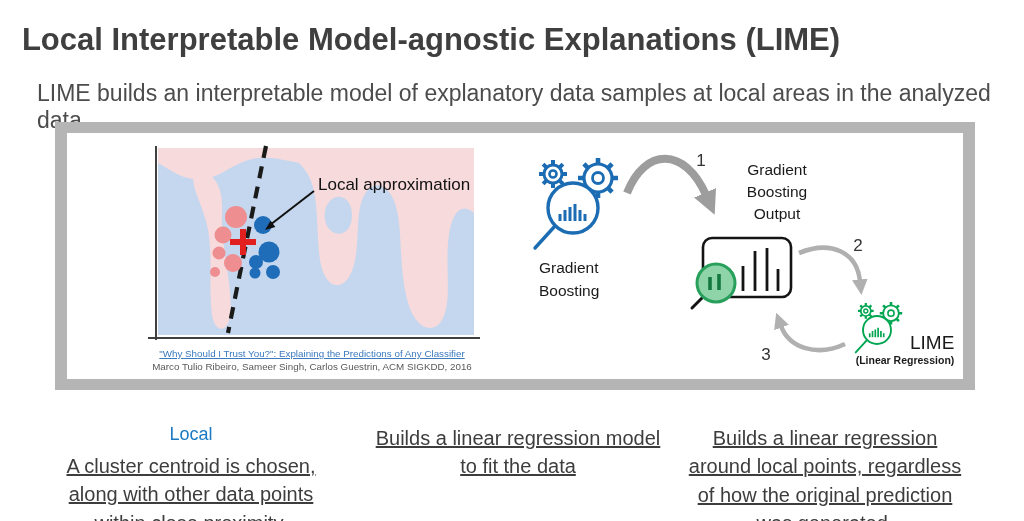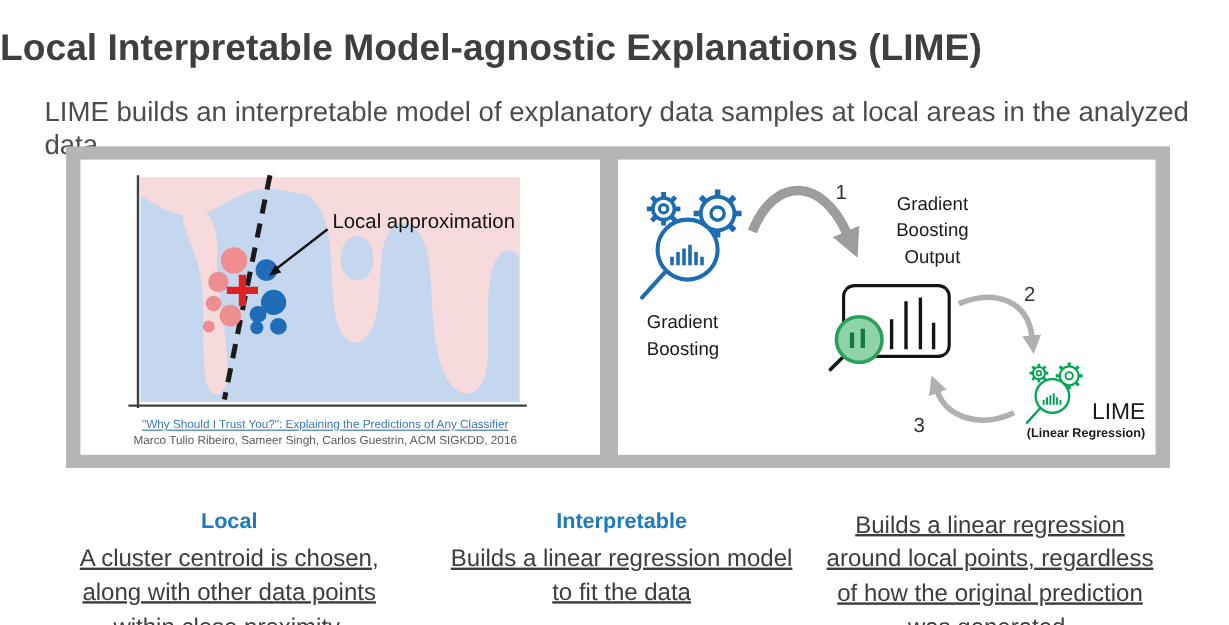--- a/index.html
+++ b/index.html
@@ -2,39 +2,39 @@
 <html><head>
 <meta charset="utf-8">
 <style>
   html,body { margin:0; padding:0; }
   body {
     width:1024px; height:521px; background:#ffffff; position:relative;
     overflow:hidden; font-family:"Liberation Sans", sans-serif;
   }
   .title {
     position:absolute; top:22px; left:0; width:862px; margin:0;
-    text-align:left; font-size:31px; font-weight:700; color:#3f3f3f;
+    text-align:center; font-size:31px; font-weight:700; color:#3f3f3f;
   }
   .subtitle {
     position:absolute; top:80px; left:37px; width:960px; margin:0;
     font-size:23px; color:#4c4c4c;
   }
   .frame {
     position:absolute; left:55px; top:122px; width:920px; height:268px;
     background:#b5b5b5;
   }
   .panel { position:absolute; top:11px; height:246px; background:#ffffff; }
-  .panel-left  { left:12px;  width:433px; }
+  .panel-left  { left:12px;  width:433px;padding-left:41px; }
   .panel-right { left:460px; width:448px; }
   .panel svg { display:block; width:100%; height:100%; }
   .icon-blue  { color:#1b6cb3; }
   .icon-green { color:#00a651; }
   .citation-link { cursor:pointer; }
   .col { position:absolute; top:424px; text-align:center; }
-  .col h3 { margin:0 0 7px 0; font-size:18px; font-weight:700; color:#1b7ac3; }
+  .col h3 { margin:0 0 7px 0; font-size:18px; font-weight:400; color:#1b7ac3; }
   .col p  { margin:0; font-size:20px; line-height:1.42; color:#3d3d3d;text-decoration:underline; }
   .col-1 { left:55px;  width:272px; }
   .col-2 { left:373px; width:290px; }
   .col-3 { left:688px; width:274px; }
 </style>
 </head>
 <body>
 
 <h1 class="title">Local Interpretable Model-agnostic Explanations (LIME)</h1>
 <p class="subtitle">LIME builds an interpretable model of explanatory data samples at local areas in the analyzed data.</p>
@@ -140,18 +140,17 @@
       <text x="390" y="231" font-size="10.5" font-weight="bold" fill="#1a1a1a" text-anchor="middle">(Linear Regression)</text>
     </svg>
   </div>
 </div>
 
 <div class="col col-1">
   <h3>Local</h3>
   <p>A cluster centroid is chosen, along with other data points within close proximity.</p>
 </div>
 <div class="col col-2">
-  <h3>Interpretable</h3>
   <p>Builds a linear regression model to fit the data</p>
 </div>
 <div class="col col-3">
   <p>Builds a linear regression around local points, regardless of how the original prediction was generated.</p>
 </div>
 
 </body></html>

